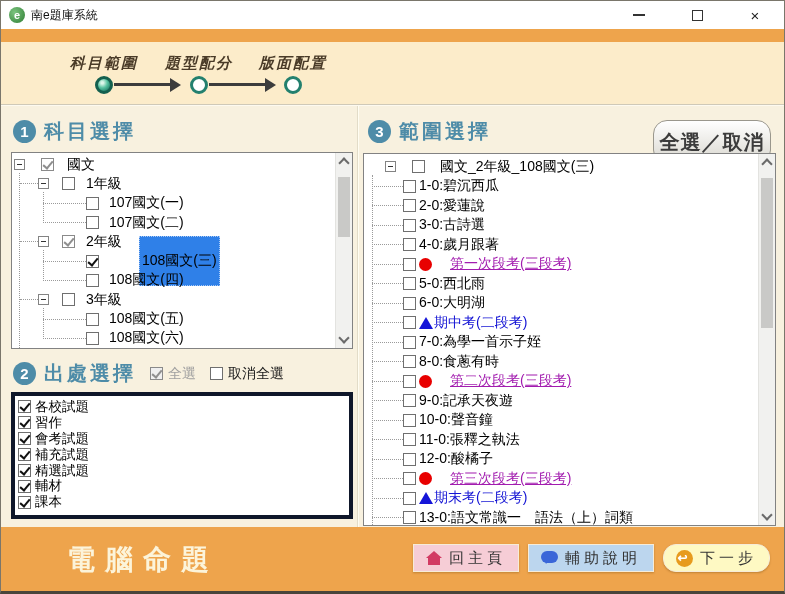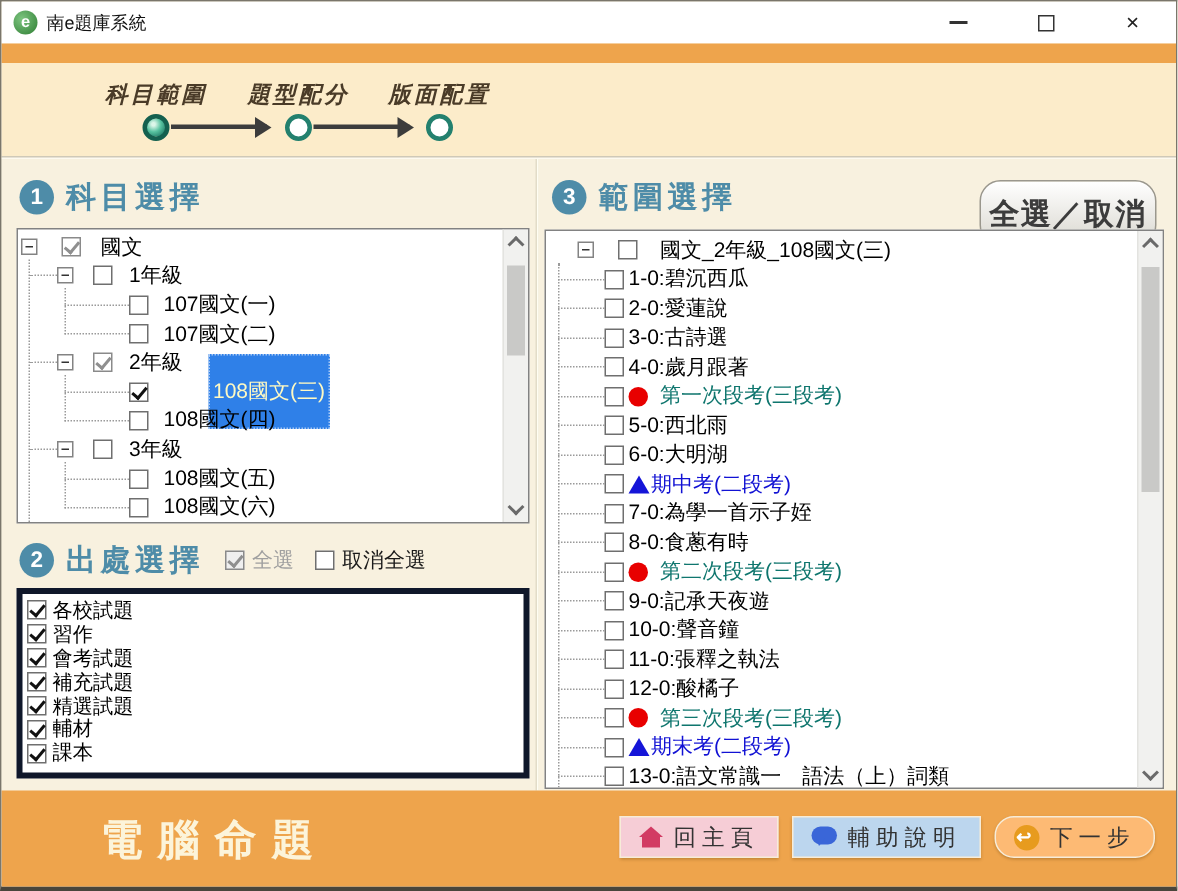--- a/index.html
+++ b/index.html
@@ -71,30 +71,30 @@
   .expand::before { content:""; position:absolute; left:2px; top:4px; width:5px; height:1px; background:#333; }
   .cb { width:13px; height:13px; border:1px solid #6f6f6f; background:#fff; position:relative; flex:none; }
   .cb.checked::after, .cb.gray::after { content:""; position:absolute; left:3px; top:0px;
     width:4px; height:8px; border:solid #111; border-width:0 2px 2px 0; transform:rotate(40deg); }
   .cb.gray { border-color:#8a8a8a; }
   .cb.gray::after { border-color:#8f8f8f; }
   .lv0 .cb { margin-left:16px; } .lv0 .tlabel { margin-left:13px; }
   .lv1 .cb { margin-left:13px; } .lv1 .tlabel { margin-left:11px; }
   .lv2 .cb { margin-left:0; }   .lv2 .tlabel { margin-left:10px; }
   .tlabel { font-size:14px; color:#000; }
-  .tlabel.sel { background:#2f80e8; color:#fef9c3; padding:16px 3px; outline:1px dotted #a9c9f5; outline-offset:-1px;margin-left:40px; }
+  .tlabel.sel { background:#2f80e8; color:#000000; padding:16px 3px; outline:1px dotted #a9c9f5; outline-offset:-1px;margin-left:40px; }
   .vguide { position:absolute; width:1px; border-left:1px dotted #9a9a9a; }
 
   
   .r-root { padding-left:21px;gap:12px; }
   .r-child { padding-left:8px; }
   .stub3 { border-top:1px dotted #9a9a9a; width:31px; flex:none; }
   .r-root .cb { margin-left:4px; }
   .tlabel3 { font-size:14px; color:#000; margin-left:3px; }
-  .tlabel3.exam-red { color:#0f766e; margin-left:8px; }
+  .tlabel3.exam-red { color:#a21caf; margin-left:18px;text-decoration:underline; }
   .tlabel3.exam-blue { color:#1212d4; margin-left:1px; }
   .dot-red { width:13px; height:13px; border-radius:50%; background:#e80000; margin-left:3px; flex:none; }
   .tri-blue { width:0; height:0; border-left:7px solid transparent; border-right:7px solid transparent;
     border-bottom:12px solid #1515d8; margin-left:3px; flex:none; }
 
   
   .hdr-cb-group { display:flex; align-items:center; margin-left:14px; font-size:14px; }
   .hdr-cb-group .cb { margin-right:5px; }
   .cb.disabled { background:#efefef; }
   .lbl-gray { color:#a0a0a0; }
@@ -113,21 +113,21 @@
   
   .footer { position:absolute; left:0; top:526px; right:0; height:65px; background:#eea44c; }
   .brand { position:absolute; left:66px; top:14px; font-size:28px; font-weight:bold;
     color:#fcf4da; letter-spacing:10px; }
   .fbuttons { position:absolute; right:14px; top:17px; display:flex; gap:9px; }
   .fbtn { height:28px; display:flex; align-items:center; gap:7px; padding:0 12px;
     border:1px solid #f7ecd8; box-shadow:0 1px 2px rgba(90,55,0,.3); cursor:pointer;
     font-size:15px; color:#333; letter-spacing:4px; }
   .fbtn.home { background:#f6cdd6; }
   .fbtn.help { background:#bcd6ee; }
-  .fbtn.next { background:#fdba74;border-radius:13px; }
+  .fbtn.next { background:#fef9c3;border-radius:13px; }
   .home-icon { position:relative; width:16px; height:15px; flex:none; }
   .home-icon::before { content:""; position:absolute; left:0; top:0;
     border-left:8px solid transparent; border-right:8px solid transparent; border-bottom:7px solid #d23b63; }
   .home-icon::after { content:""; position:absolute; left:2px; top:7px; width:12px; height:7px; background:#d23b63; }
   .speech-icon { position:relative; width:17px; height:12px; background:#3a66d8; border-radius:6px; flex:none; margin-bottom:3px;}
   .speech-icon::after { content:""; position:absolute; left:3px; bottom:-5px;
     border:4px solid transparent; border-top:5px solid #3a66d8; border-left-width:2px; }
   .next-arrow-icon { width:17px; height:17px; border-radius:50%; background:#e79b1e; color:#fff;
     display:flex; align-items:center; justify-content:center; font-size:12px; font-weight:bold; flex:none; }
   .next-arrow-icon::after { content:"↩"; }

